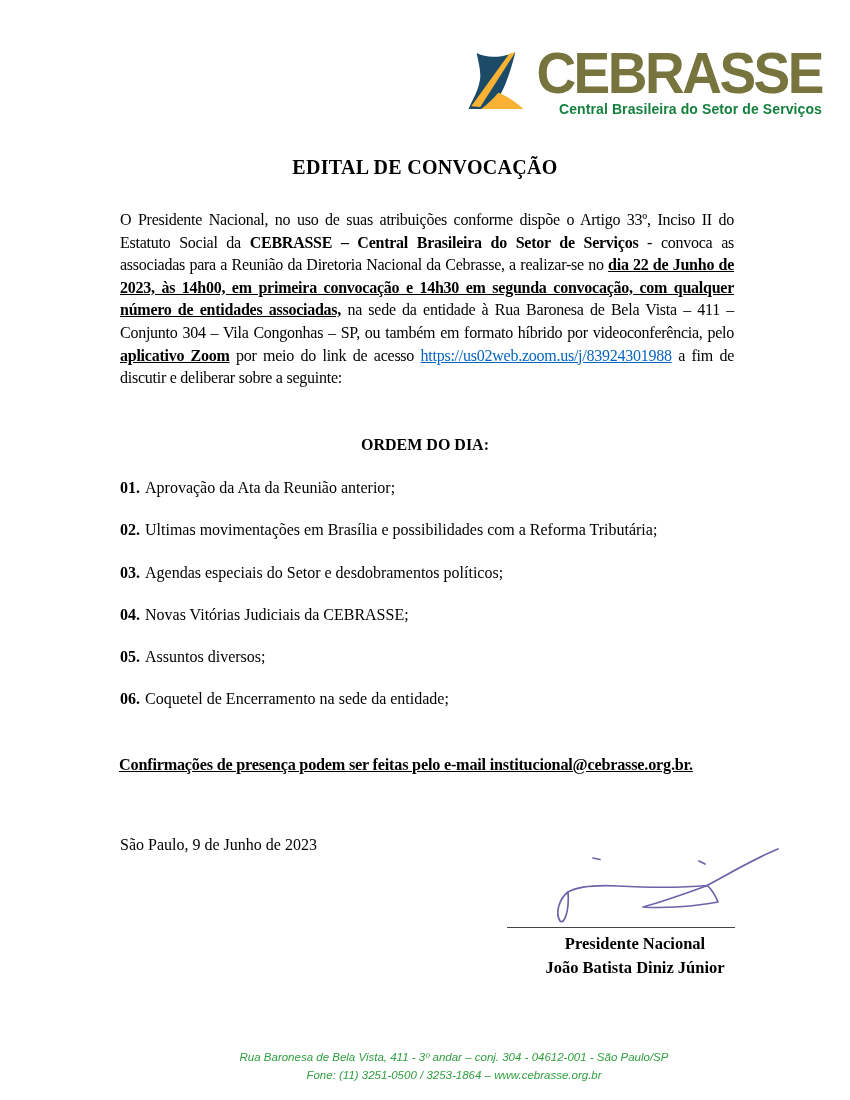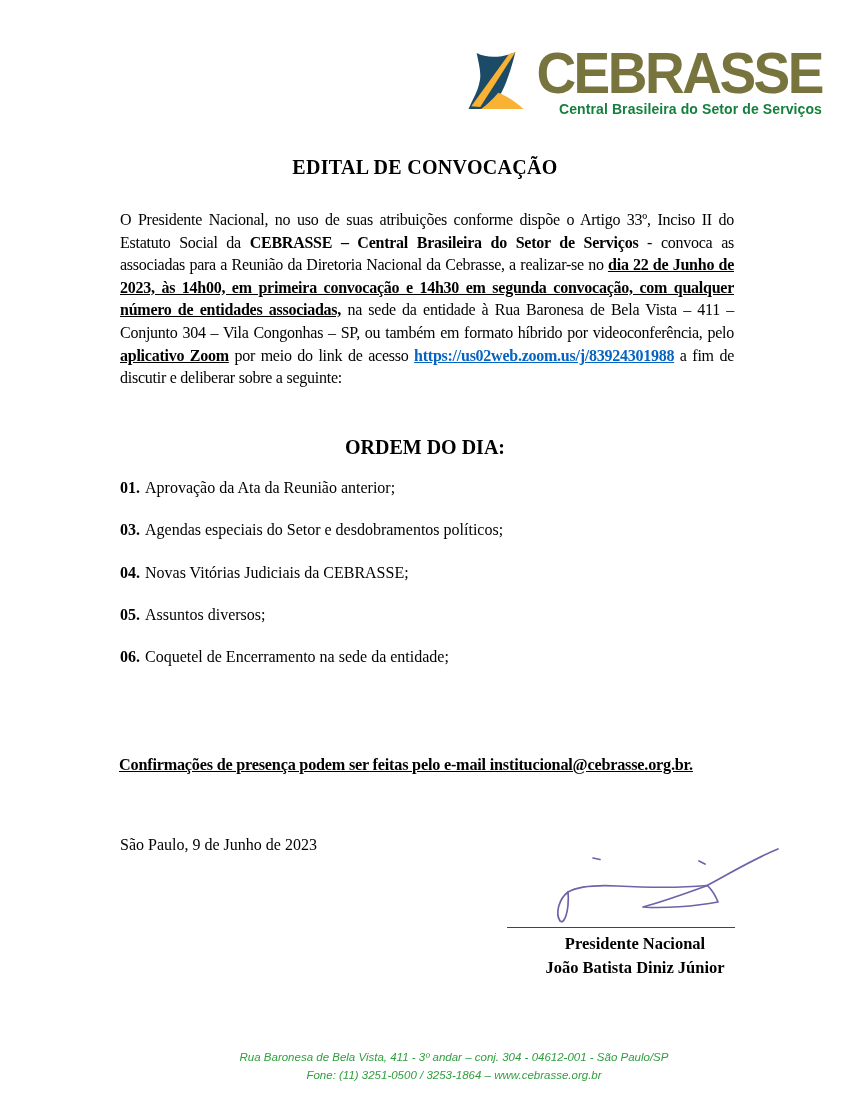--- a/index.html
+++ b/index.html
@@ -28,25 +28,25 @@
     position:absolute; top:156px; left:0; width:100%; text-align:center;
     font-size:20px; font-weight:bold; letter-spacing:0.3px;
   }
   .intro {
     position:absolute; top:209px; left:120px; width:614px;
     font-size:16px; line-height:22.6px; letter-spacing:-0.25px;
     text-align:justify;
   }
   .b  { font-weight:bold; }
   .bu { font-weight:bold; text-decoration:underline; }
-  .link { color:#0563c1; text-decoration:underline; cursor:pointer;font-weight:bold; }
+  .link { color:#0563c1; text-decoration:underline; cursor:pointer; }
 
   .agenda-heading {
     position:absolute; top:436px; left:0; width:100%; text-align:center;
-    font-size:20px; font-weight:bold;
+    font-size:16px; font-weight:bold;
   }
   .agenda { position:absolute; top:477px; left:120px; width:625px; font-size:16px; }
   .agenda-item { line-height:22.5px; margin-bottom:19.8px; }
   .agenda-item .num { font-weight:bold; margin-right:5px; }
 
   .confirmation {
     position:absolute; top:756px; left:119px; width:620px;
     font-size:16.2px; font-weight:bold; text-decoration:underline;
     letter-spacing:-0.2px; white-space:nowrap;
   }
@@ -84,20 +84,21 @@
     </div>
   </div>
 
   <div class="doc-title">EDITAL DE CONVOCAÇÃO</div>
 
   <div class="intro"><span>O Presidente Nacional,  no uso de suas atribuições conforme dispõe o Artigo 33º, Inciso II do Estatuto Social da </span><span class="b">CEBRASSE – Central Brasileira do Setor de Serviços</span><span> -  convoca as  associadas para a Reunião da Diretoria Nacional da Cebrasse, a realizar-se no </span><span class="bu">dia 22 de Junho de 2023, às 14h00, em primeira convocação e 14h30 em segunda convocação, com qualquer número de entidades associadas,</span><span> na sede da entidade à Rua Baronesa de Bela Vista – 411 – Conjunto 304 – Vila Congonhas – SP, ou também em formato híbrido por videoconferência, pelo </span><span class="bu">aplicativo Zoom</span><span> por meio do link de acesso </span><span class="link">https://us02web.zoom.us/j/83924301988</span><span> a fim de discutir e deliberar sobre a seguinte:</span></div>
 
   <div class="agenda-heading">ORDEM DO DIA:</div>
   <div class="agenda">
     <div class="agenda-item"><span class="num">01.</span><span>Aprovação da Ata da Reunião anterior;</span></div>
+    <div class="agenda-item"><span class="num">02.</span><span>Ultimas movimentações em Brasília e possibilidades com a Reforma Tributária;</span></div>
     <div class="agenda-item"><span class="num">03.</span><span>Agendas especiais do Setor e desdobramentos políticos;</span></div>
     <div class="agenda-item"><span class="num">04.</span><span>Novas Vitórias Judiciais da CEBRASSE;</span></div>
     <div class="agenda-item"><span class="num">05.</span><span>Assuntos diversos;</span></div>
     <div class="agenda-item"><span class="num">06.</span><span>Coquetel de Encerramento na sede da entidade;</span></div>
   </div>
 
   <div class="confirmation">Confirmações de presença podem ser feitas pelo e-mail institucional@cebrasse.org.br.</div>
 
   <div class="date-line">São Paulo, 9 de Junho de 2023</div>
 

